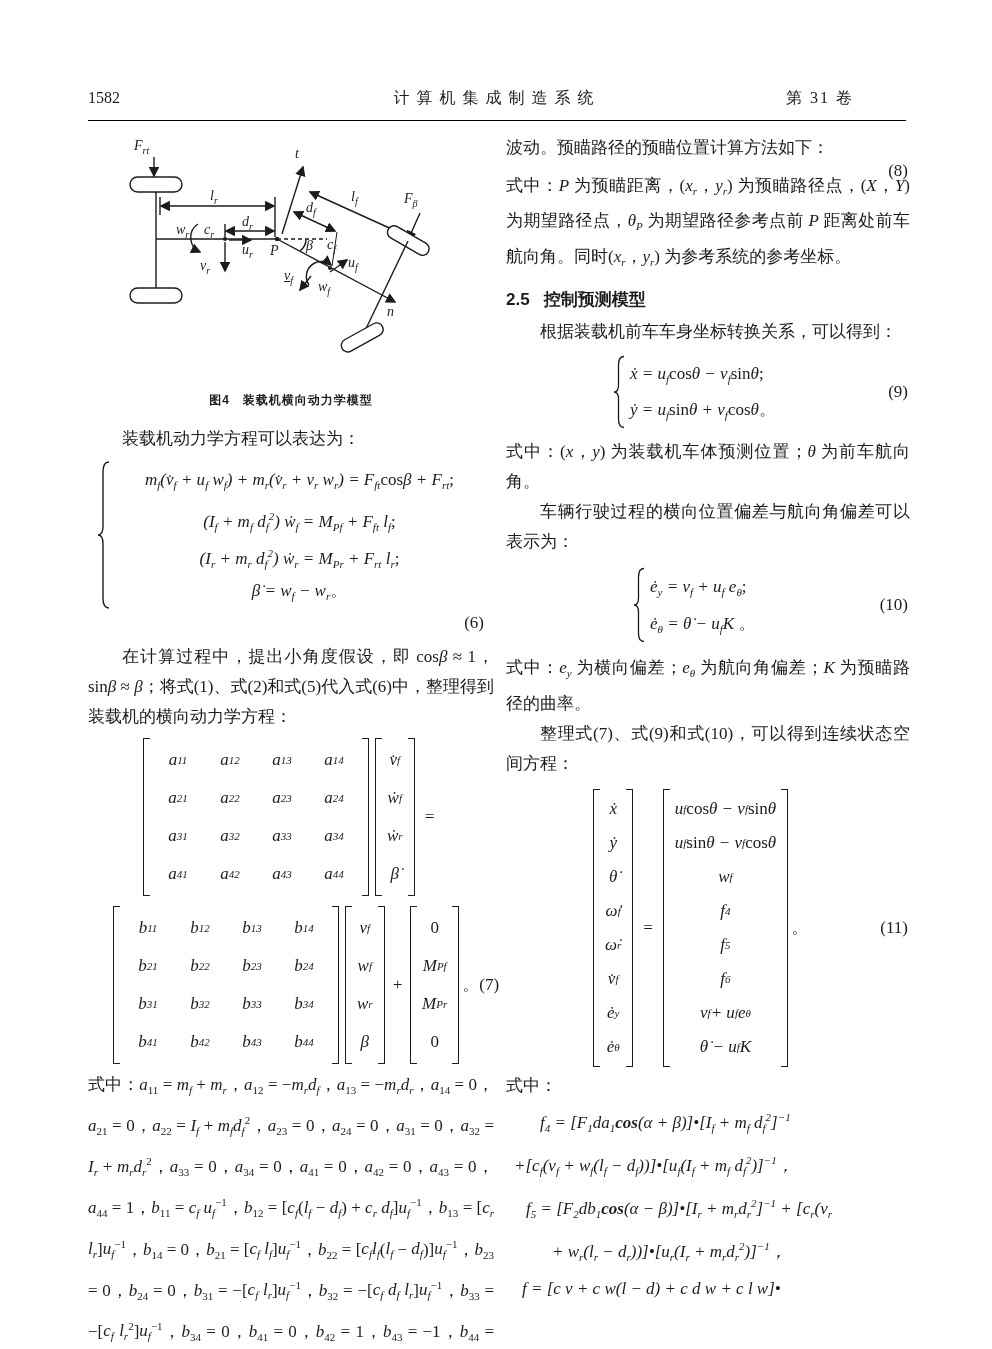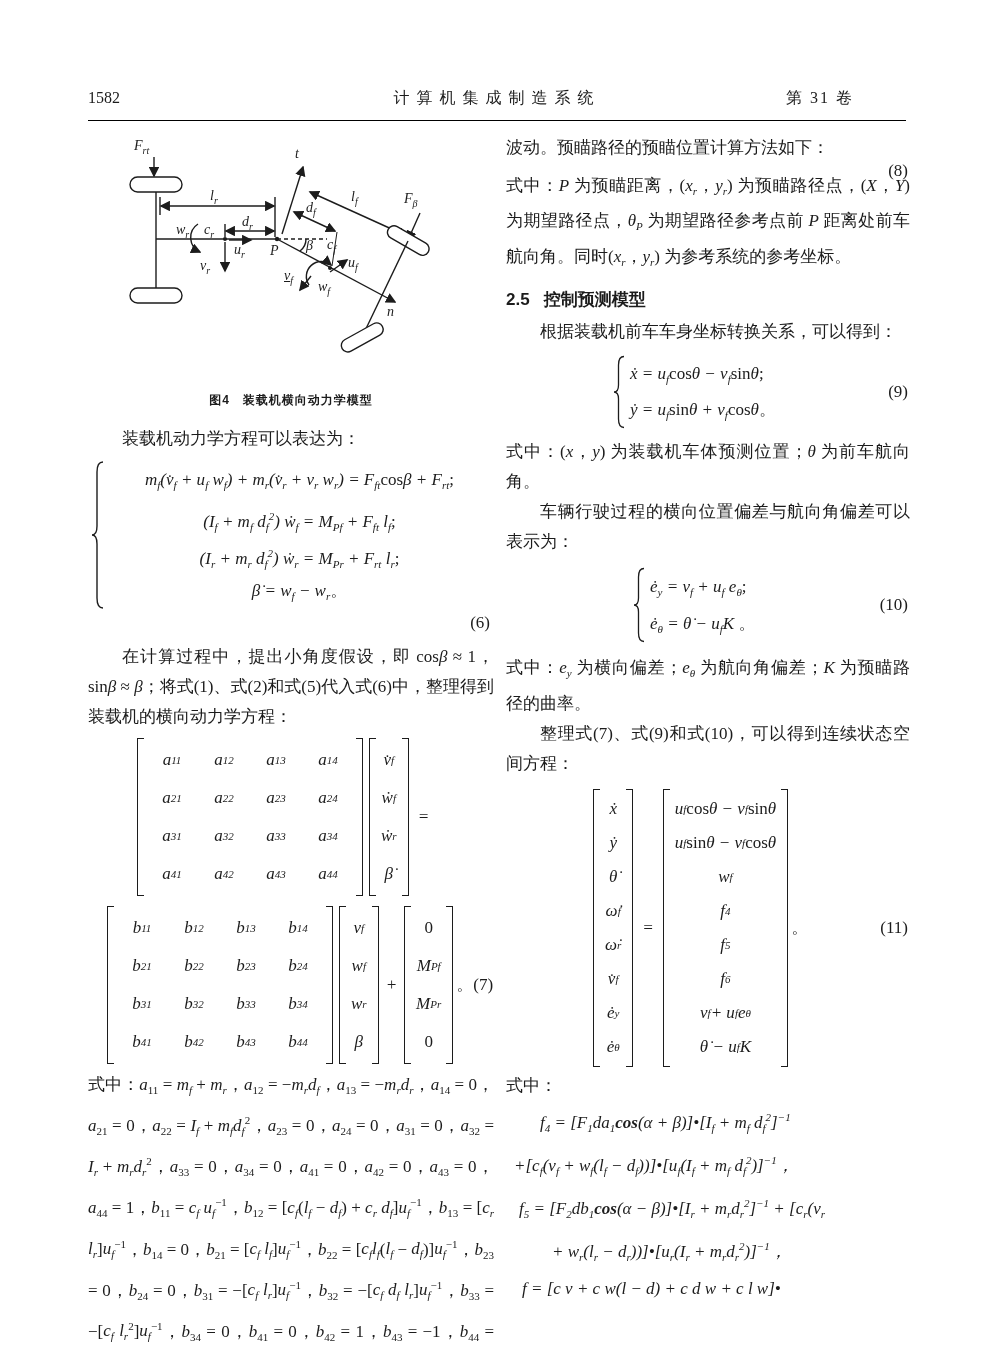--- a/index.html
+++ b/index.html
@@ -21,21 +21,21 @@
   .heading{font-family:"Liberation Sans","DejaVu Sans",sans-serif;font-weight:700;font-size:17px;margin:8px 0 2px 0;}
   .heading .hnum{margin-right:14px;}
   
   .fig{position:relative;width:390px;height:246px;margin-left:6px;}
   .fig svg{position:absolute;left:0;top:0;}
   .flab{position:absolute;font-style:italic;font-size:14px;line-height:14px;white-space:nowrap;}
   .flab sub{font-size:10px;font-style:italic;}
   .figcap{text-align:center;font-family:"Liberation Sans","DejaVu Sans",sans-serif;
           font-weight:700;font-size:12px;margin-top:6px;letter-spacing:1px;}
   
-  .eqblock{position:relative;margin:6px 4px;}
+  .eqblock{position:relative;margin:6px 10px;}
   .eqnum{font-style:normal;font-size:17px;}
   .eqnum-abs{position:absolute;right:2px;top:50%;transform:translateY(-50%);}
   .math, .mline, .cell, .vec, .grid4{font-style:italic;}
   .math b,.mline b,.cell b,.vec b{font-weight:normal;font-style:normal;}
   sub{font-size:11px;}
   sup{font-size:11px;}
   .cases{display:flex;align-items:center;}
   .cases .lines{flex:1;}
   .cases .mline{text-align:center;}
   .bracesvg{flex:0 0 auto;margin-right:4px;}
@@ -119,21 +119,21 @@
           <line x1="217" y1="143" x2="206" y2="157" marker-end="url(#ah)"></line>
           <path d="M 215,152 A 15,15 0 0 1 237,132" marker-end="url(#ah)"></path>
         </g>
       </svg>
 
       <div class="flab" style="left:40px;top:6px;">F<sub>rt</sub></div>
       <div class="flab" style="left:116px;top:56px;">l<sub>r</sub></div>
       <div class="flab" style="left:148px;top:82px;">d<sub>r</sub></div>
       <div class="flab" style="left:82px;top:90px;">w<sub>r</sub></div>
       <div class="flab" style="left:110px;top:90px;">c<sub>r</sub></div>
-      <div class="flab" style="left:140px;top:110px;">u<sub>r</sub></div>
+      <div class="flab" style="left:148px;top:110px;">u<sub>r</sub></div>
       <div class="flab" style="left:106px;top:126px;">v<sub>r</sub></div>
       <div class="flab" style="left:176px;top:111px;">P</div>
       <div class="flab" style="left:212px;top:106px;">β</div>
       <div class="flab" style="left:201px;top:14px;">t</div>
       <div class="flab" style="left:212px;top:68px;">d<sub>f</sub></div>
       <div class="flab" style="left:257px;top:57px;">l<sub>f</sub></div>
       <div class="flab" style="left:310px;top:59px;">F<sub>β</sub></div>
       <div class="flab" style="left:233px;top:94px;margin-top:11px;">c<sub>f</sub></div>
       <div class="flab" style="left:254px;top:123px;">u<sub>f</sub></div>
       <div class="flab" style="left:190px;top:136px;text-decoration:underline;">v<sub>f</sub></div>
@@ -314,19 +314,19 @@
         <span>。</span>
       </div>
       <span class="eqnum eqnum-abs">(11)</span>
     </div>
 
     <div class="wlabel">式中：</div>
 
     <div>
       <div class="fline" style="margin-left:34px;">f<sub>4</sub> = [F<sub>1</sub>da<sub>1</sub><b>cos</b>(α + β)]•[I<sub>f</sub> + m<sub>f</sub> d<sub>f</sub><sup>2</sup>]<sup>−1</sup></div>
       <div class="fline" style="margin-left:8px;">+[c<sub>f</sub>(v<sub>f</sub> + w<sub>f</sub>(l<sub>f</sub> − d<sub>f</sub>))]•[u<sub>f</sub>(I<sub>f</sub> + m<sub>f</sub> d<sub>f</sub><sup>2</sup>)]<sup>−1</sup>，</div>
-      <div class="fline" style="margin-left:13px;">f<sub>5</sub> = [F<sub>2</sub>db<sub>1</sub><b>cos</b>(α − β)]•[I<sub>r</sub> + m<sub>r</sub>d<sub>r</sub><sup>2</sup>]<sup>−1</sup> + [c<sub>r</sub>(v<sub>r</sub></div>
+      <div class="fline" style="margin-left:20px;">f<sub>5</sub> = [F<sub>2</sub>db<sub>1</sub><b>cos</b>(α − β)]•[I<sub>r</sub> + m<sub>r</sub>d<sub>r</sub><sup>2</sup>]<sup>−1</sup> + [c<sub>r</sub>(v<sub>r</sub></div>
       <div class="fline" style="margin-left:46px;">+ w<sub>r</sub>(l<sub>r</sub> − d<sub>r</sub>))]•[u<sub>r</sub>(I<sub>r</sub> + m<sub>r</sub>d<sub>r</sub><sup>2</sup>)]<sup>−1</sup>，</div>
       <div class="fline" style="margin-left:16px;">f = [c v + c w(l − d) + c d w + c l w]•</div>
     </div>
   </div>
 
 </div>
 
 </body></html>

